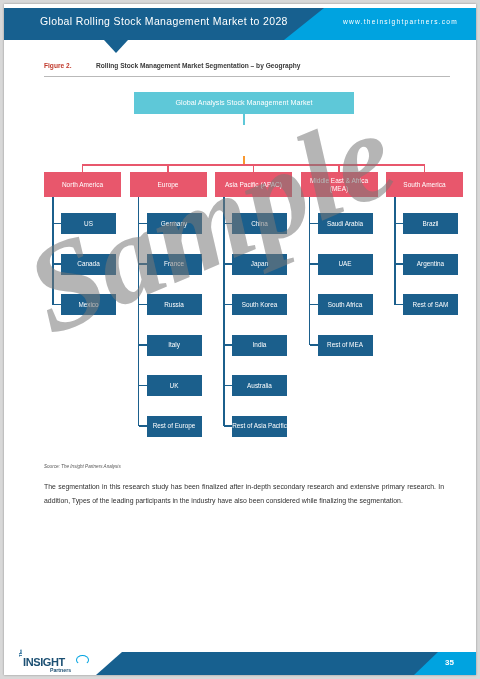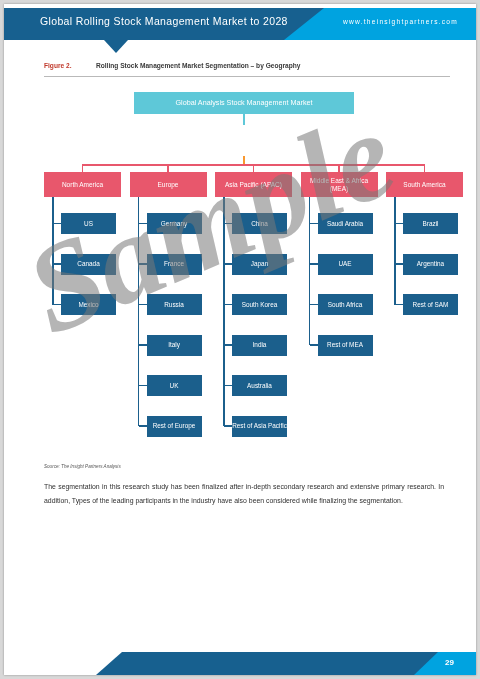--- a/index.html
+++ b/index.html
@@ -169,17 +169,23 @@
 
   <div class="src">Source: The Insight Partners Analysis</div>
   <div class="body-txt">The segmentation in this research study has been finalized after in-depth secondary research and extensive primary research. In addition, Types of the leading participants in the industry have also been considered while finalizing the segmentation.</div>
 
 
   <div class="footer">
     <div class="ft-dark"></div>
     <div class="ft-wedge-l"></div>
     <div class="ft-light"></div>
     <div class="ft-wedge-r"></div>
-    <div class="ft-page">29</div>
+    <div class="ft-page">35</div>
   </div>
 
+  <div class="logo">
+    <div class="logo-the">The</div>
+    <div class="logo-main">INSIGHT</div>
+    <div class="logo-sub">Partners</div>
+    <div class="logo-arc"></div>
+  </div>
 
 </div>
 
 </body></html>

